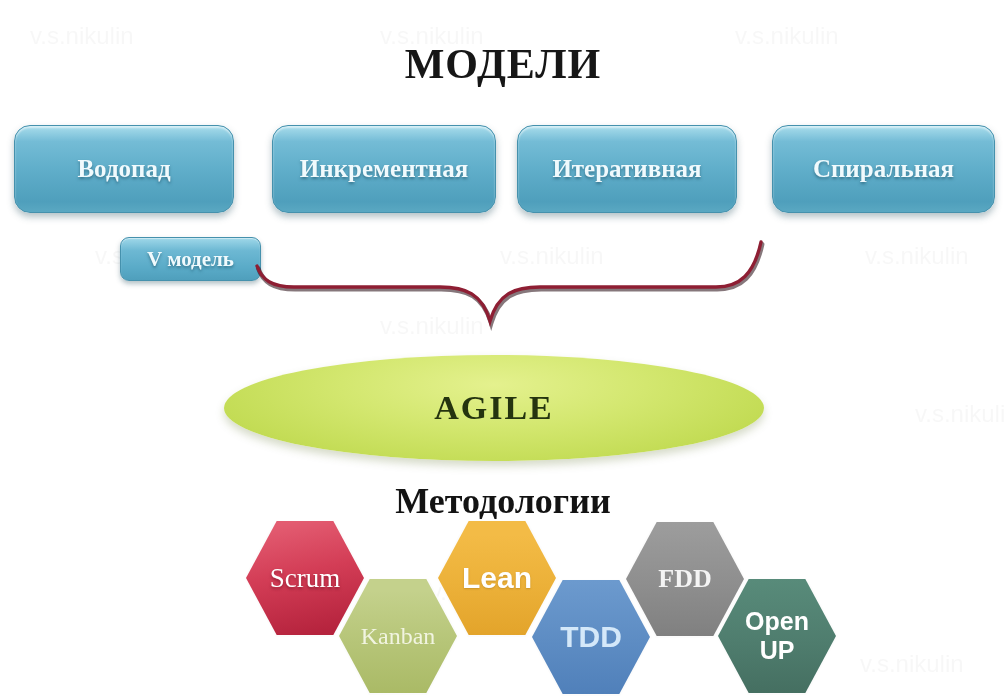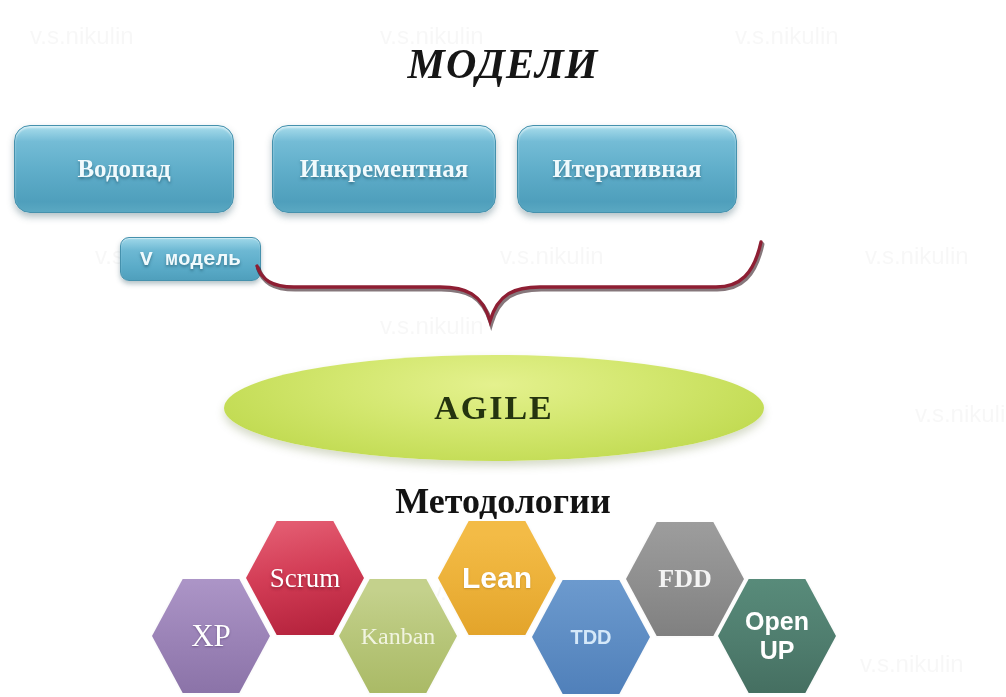--- a/index.html
+++ b/index.html
@@ -11,21 +11,20 @@
   .wm{
     position:absolute;font-family:"Liberation Sans",sans-serif;
     font-size:24px;color:#9a9a9a;opacity:.07;white-space:nowrap;
     pointer-events:none;
   }
   
   .title{
     position:absolute;left:0;top:40px;width:1006px;margin:0;
     text-align:center;font-size:42px;font-weight:700;letter-spacing:1px;
     color:#161616;
-    font-style:italic;
   }
   .subtitle{
     position:absolute;left:0;top:480px;width:1006px;margin:0;
     text-align:center;font-size:36px;font-weight:700;color:#131313;
   }
   
   .box{
     position:absolute;top:125px;height:86px;border-radius:16px;
     background:linear-gradient(180deg,#a9ddec 0%,#74bcd6 18%,#60aeca 50%,#4f9fbc 88%,#5aa8c2 100%);
     border:1px solid #4591ad;
@@ -40,21 +39,21 @@
   .box2{left:272px;width:222px;}
   .box3{left:517px;width:218px;}
   .box4{left:772px;width:221px;}
   .vbox{
     position:absolute;left:120px;top:237px;width:139px;height:42px;border-radius:9px;
     background:linear-gradient(180deg,#9fd8e9 0%,#6db8d3 30%,#5aabc8 70%,#4f9fbc 100%);
     border:1px solid #4591ad;
     box-shadow:0 3px 5px rgba(40,80,95,.35), inset 0 1px 1px rgba(255,255,255,.5);
     display:flex;align-items:center;justify-content:center;
   }
-  .vbox .box-label{font-size:21px;font-family:Liberation Mono, monospace;}
+  .vbox .box-label{font-size:21px;}
   
   .brace{position:absolute;left:0;top:0;pointer-events:none;}
   
   .ellipse{
     position:absolute;left:224px;top:355px;width:540px;height:106px;
     border-radius:50%;
     background:radial-gradient(ellipse at 50% 28%,#e4f18e 0%,#d3e76f 40%,#c3dc55 75%,#b4ce45 100%);
     box-shadow:0 5px 9px rgba(90,110,40,.25);
     display:flex;align-items:center;justify-content:center;
   }
@@ -81,21 +80,21 @@
   .hex2 .hex-inner{background:linear-gradient(168deg,#e35c71 8%,#d33d56 45%,#b5233d 92%);}
   .hex2 .hex-label{font-size:27px;font-family:"Liberation Serif",serif;text-shadow:0 2px 3px rgba(110,15,35,.6);}
   .hex3{left:337px;top:577px;}
   .hex3 .hex-inner{background:linear-gradient(180deg,#c4d18c 10%,#b6c578 55%,#aaba66 100%);}
   .hex3 .hex-label{font-size:24px;font-family:"Liberation Serif",serif;color:#f1f4e0;}
   .hex4{left:436px;top:519px;}
   .hex4 .hex-inner{background:linear-gradient(180deg,#f3bb46 12%,#ecb139 55%,#e3a42b 100%);}
   .hex4 .hex-label{font-size:30px;font-family:"Liberation Sans",sans-serif;font-weight:700;text-shadow:0 1px 2px rgba(160,110,20,.45);}
   .hex5{left:530px;top:578px;}
   .hex5 .hex-inner{background:linear-gradient(180deg,#6c9ace 0%,#5d8cc3 55%,#5080ba 100%);}
-  .hex5 .hex-label{font-size:20px;font-family:"Liberation Sans",sans-serif;font-weight:700;color:#d4e8f9;text-align:right;}
+  .hex5 .hex-label{font-size:30px;font-family:"Liberation Sans",sans-serif;font-weight:700;color:#d4e8f9;text-align:right;}
   .hex6{left:624px;top:520px;}
   .hex6 .hex-inner{background:linear-gradient(180deg,#9d9d9d 0%,#8e8e8e 55%,#808080 100%);}
   .hex6 .hex-label{font-size:26px;font-family:Liberation Serif, serif;font-weight:700;color:#f4f4f4;}
   .hex7{left:716px;top:577px;}
   .hex7 .hex-inner{background:linear-gradient(180deg,#588b7a 0%,#4f7d6e 55%,#456f61 100%);}
   .hex7 .hex-label{font-size:25px;font-family:"Liberation Sans",sans-serif;font-weight:700;line-height:1.15;width:82px;}
 </style>
 </head>
 <body>
 
@@ -116,41 +115,39 @@
 
   <div class="box box1">
     <span class="box-label">Водопад</span>
   </div>
   <div class="box box2">
     <span class="box-label">Инкрементная</span>
   </div>
   <div class="box box3">
     <span class="box-label">Итеративная</span>
   </div>
+  <div class="box box4">
+    <span class="box-label">Спиральная</span>
+  </div>
 
   <div class="vbox">
     <span class="box-label">V модель</span>
   </div>
 
   <svg class="brace" width="1006" height="697" viewBox="0 0 1006 697">
     <path d="M 257 266 C 262 280, 272 287, 294 287 L 440 287 C 466 287, 482 294, 490 321 C 498 294, 514 287, 540 287 L 716 287 C 740 287, 754 274, 761 242" fill="none" stroke="rgba(35,8,15,0.55)" stroke-width="4.5" stroke-linecap="round" transform="translate(1.2,2.2)"></path>
     <path d="M 257 266 C 262 280, 272 287, 294 287 L 440 287 C 466 287, 482 294, 490 321 C 498 294, 514 287, 540 287 L 716 287 C 740 287, 754 274, 761 242" fill="none" stroke-width="3.4" stroke-linecap="round" stroke="#8e1e33"></path>
   </svg>
 
   <div class="ellipse">
     <span class="ellipse-label">AGILE</span>
   </div>
 
   <h2 class="subtitle">Методологии</h2>
 
-  <div class="hex hex1">
-    <div class="hex-inner">
-      <span class="hex-label">XP</span>
-    </div>
-  </div>
   <div class="hex hex2">
     <div class="hex-inner">
       <span class="hex-label">Scrum</span>
     </div>
   </div>
   <div class="hex hex3">
     <div class="hex-inner">
       <span class="hex-label">Kanban</span>
     </div>
   </div>

